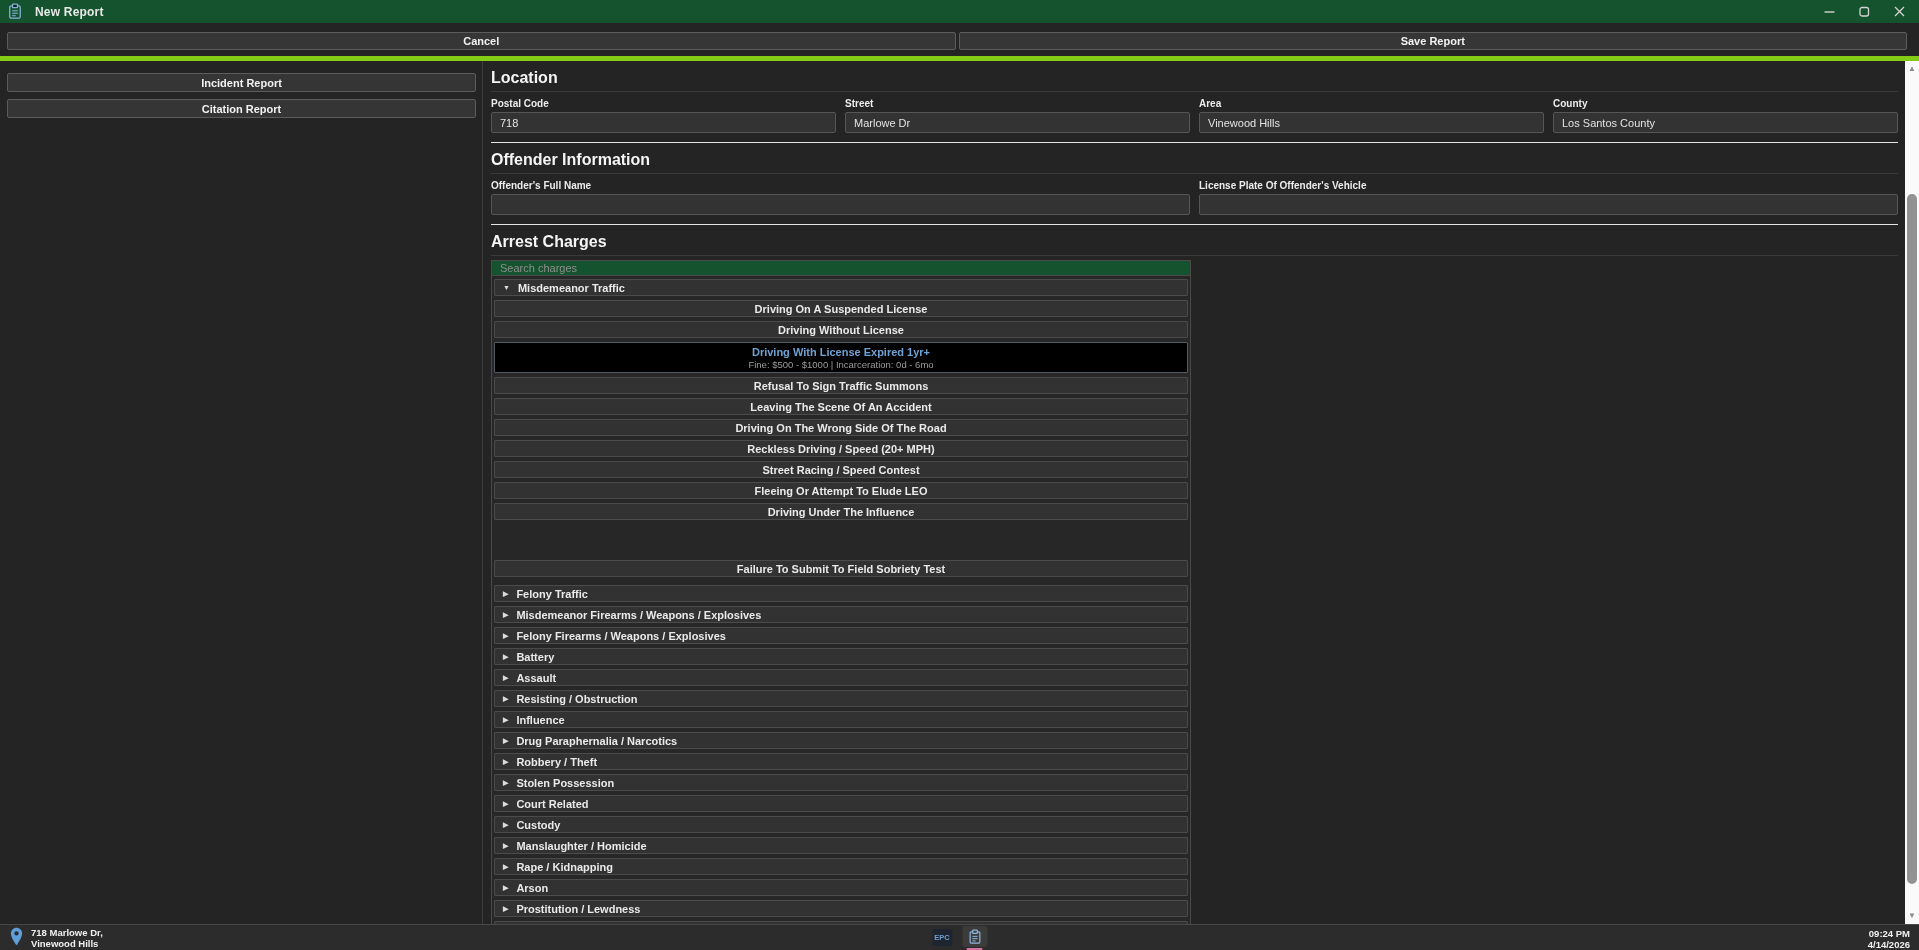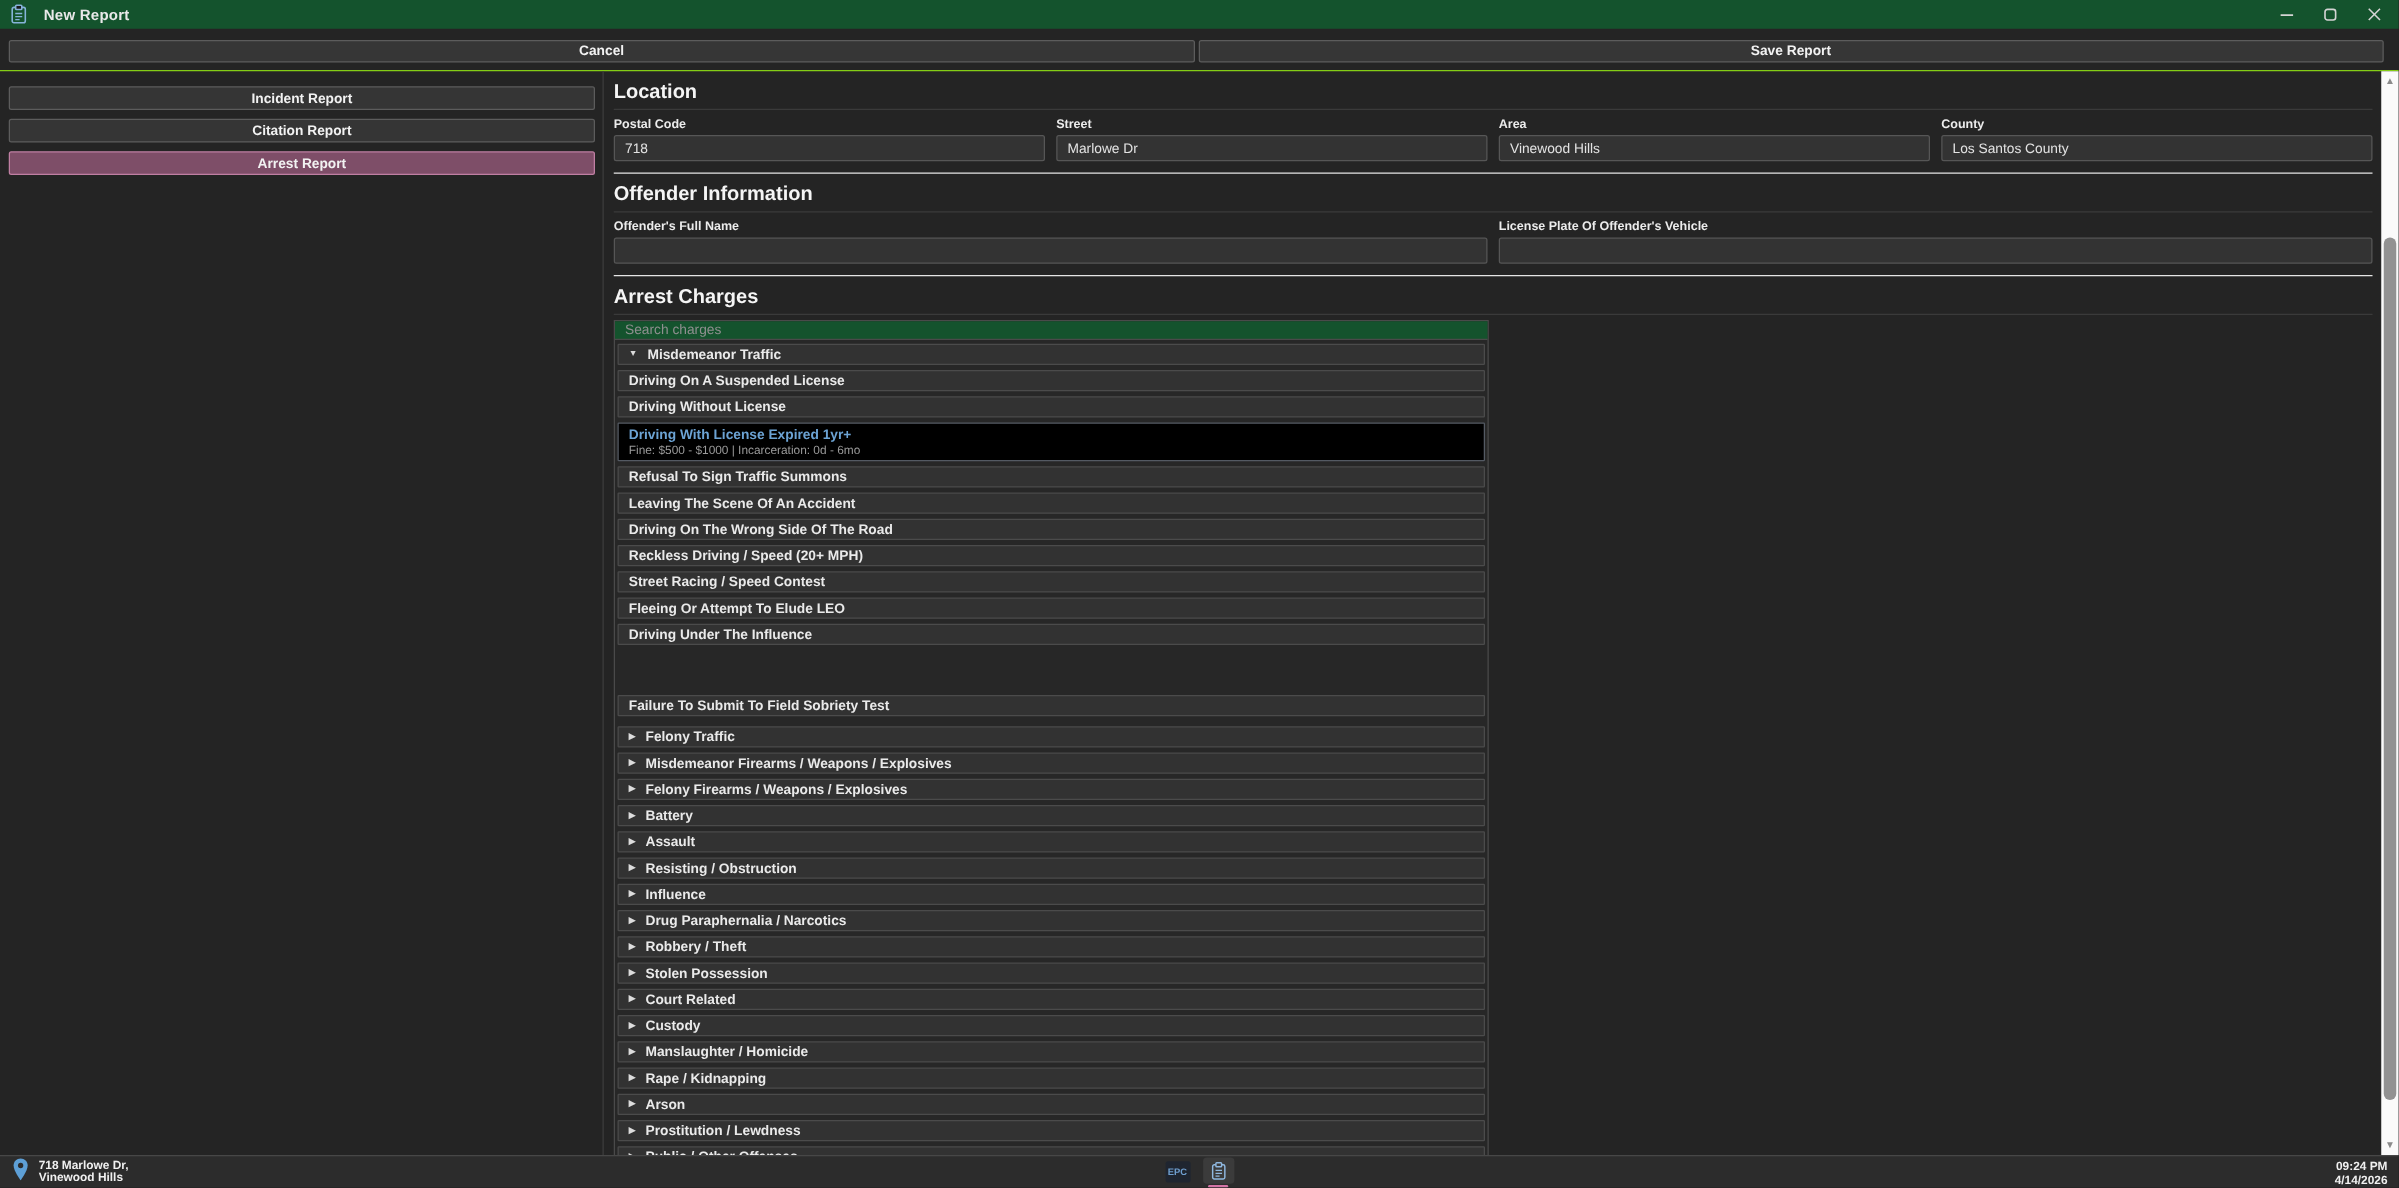--- a/index.html
+++ b/index.html
@@ -8,21 +8,21 @@
   .window { width:1919px; height:950px; display:flex; flex-direction:column; background:#242424; }
 
   
   .titlebar { flex:0 0 23px; background:#14532d; display:flex; align-items:center; padding:0 8px; }
   .titlebar-icon { width:15px; height:17px; margin-right:12px; display:flex; align-items:center; }
   .titlebar-title { font-size:12px; font-weight:bold; letter-spacing:.2px; }
   .titlebar-controls { margin-left:auto; display:flex; align-items:center; gap:21px; padding-right:5px; }
   .tb-btn { width:14px; height:14px; display:flex; align-items:center; justify-content:center; color:#d4d4d4; }
 
   
-  .toolbar { flex:0 0 32px; display:flex; gap:3px; padding:9px 12px 6px 7px; border-bottom:1px solid #84cc16; }
+  .toolbar { flex:0 0 32px; display:flex; gap:3px; padding:9px 12px 6px 7px; border-bottom:5px solid #84cc16; }
   .toolbar button { flex:1; height:18px; background:#363636; border:1px solid #5c5c5c; border-radius:2px;
                     color:#f2f2f2; font-weight:bold; font-size:11px; font-family:inherit; }
 
   
   .body { flex:1; display:flex; min-height:0; position:relative; }
   .sidebar { flex:0 0 483px; padding:12px 6px 0 7px; border-right:1px solid #3c3c3c;
              display:flex; flex-direction:column; gap:7px; }
   .side-btn { height:19px; background:#353535; border:1px solid #5c5c5c; border-radius:2px;
               color:#f2f2f2; font-weight:bold; font-size:11px; font-family:inherit; }
   .side-btn.active { background:#7e4e68; border-color:#c07fa3; }
@@ -42,21 +42,21 @@
   .charges-panel { width:700px; margin:4px 0 9px 0; border:1px solid #4a4a4a; background:#272727; }
   .charges-search { display:block; width:100%; height:15px; background:#14532d; border:none; border-bottom:1px solid #4a4a4a;
                     color:#e3e3e3; font-size:11px; padding:4px 8px; font-family:inherit; }
   .charges-search::placeholder { color:#8f8f8f; }
   .charges-list { padding:3px 2px 2px 2px; }
   .charge-row { background:#323232; border:1px solid #4b4b4b; border-radius:1px; margin-bottom:4px;
                 padding:0 8px; font-size:11px; font-weight:bold; color:#eaeaea; display:flex;
                 flex-direction:column; justify-content:center; min-height:17px; }
   .cat-row .row-line { display:flex; align-items:center; gap:8px; }
   .chev { font-size:7px; color:#dcdcdc; line-height:1; }
-  .item-row { min-height:17px; }
+  .item-row { min-height:17px;text-align:center; }
   .item-row.selected { min-height:31px; background:#000000; border-color:#545a63; padding:2px 8px; }
   .item-row.selected .row-title { color:#6ca3d4; }
   .row-detail { font-size:9.5px; font-weight:normal; color:#9b9b9b; margin-top:1px; }
   .group-gap { margin-bottom:8px;margin-top:40px; }
 
   
   .notes-heading { font-size:16px; font-weight:bold; padding:8px 0 4px 0; border-bottom:1px solid #3a3a3a; }
 
   
   .scrollbar { position:absolute; top:0; right:0; bottom:0; width:14px; background:#fafafa;
@@ -118,21 +118,20 @@
 
   <div class="toolbar">
     <button>Cancel</button>
     <button>Save Report</button>
   </div>
 
   <div class="body">
     <div class="sidebar">
         <button class="side-btn">Incident Report</button>
         <button class="side-btn">Citation Report</button>
-        <button class="side-btn active">Arrest Report</button>
       </div>
 
     <div class="main">
 
       <div class="section first">
         <div class="section-heading">Location</div>
         <div class="fields cols4">
             <div><label class="field-label">Postal Code</label><input class="field-input" value="718" style=""></div>
             <div><label class="field-label">Street</label><input class="field-input" value="Marlowe Dr" style=""></div>
             <div><label class="field-label">Area</label><input class="field-input" value="Vinewood Hills" style=""></div>

